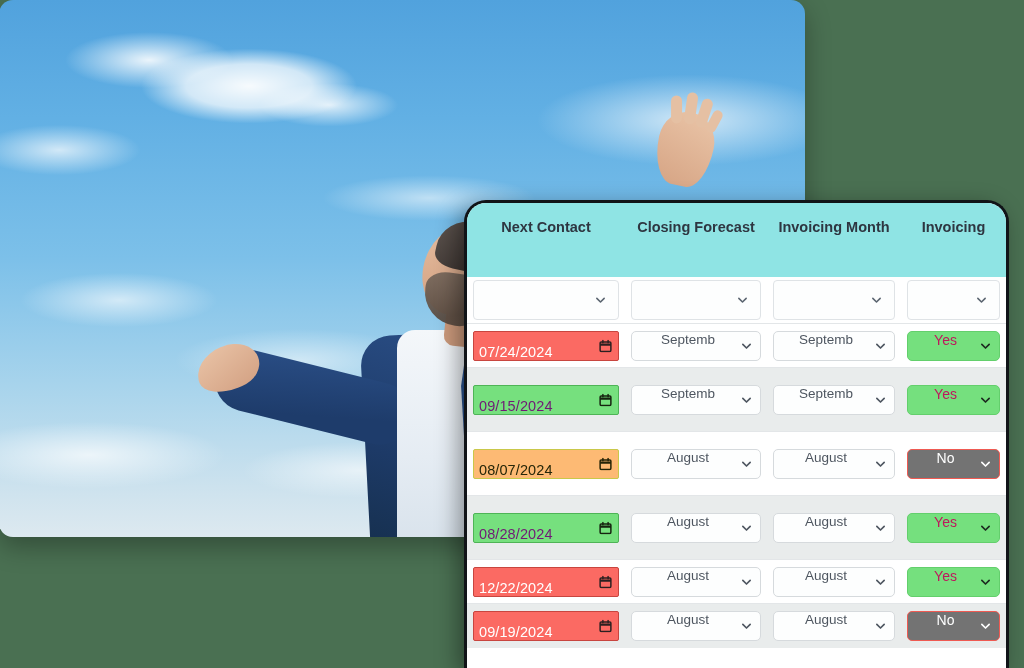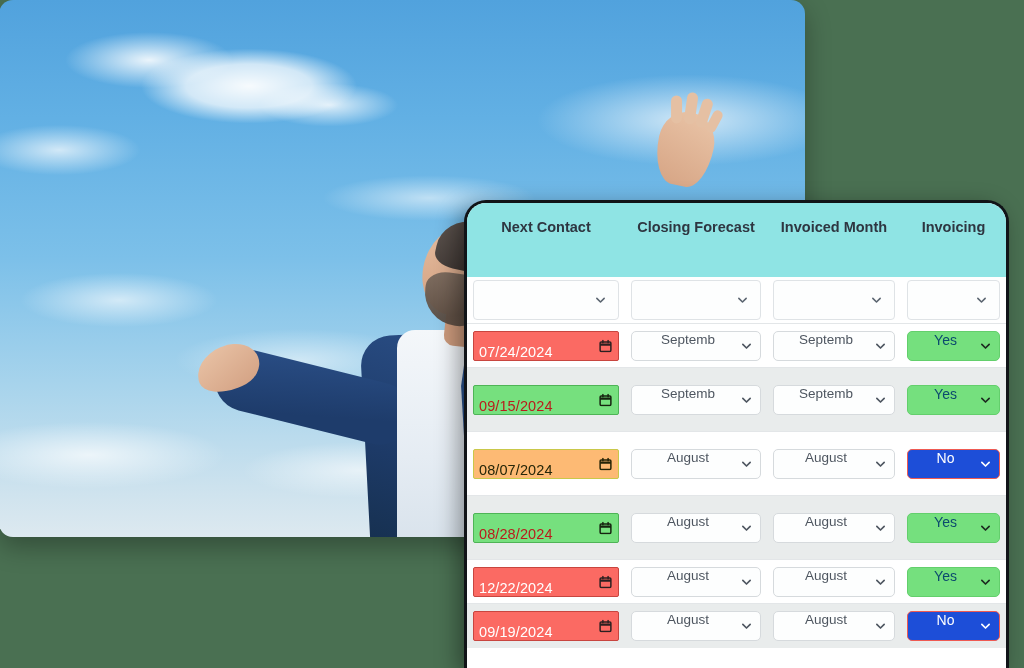--- a/index.html
+++ b/index.html
@@ -186,22 +186,22 @@
   }
   .sel .chev {
     position: absolute; right: 8px; top: 50%; transform: translateY(-50%);
     width: 11px; height: 11px; pointer-events: none;
   }
   .sel .chev svg { display: block; }
 
   .sel.filter { height: 40px; border-radius: 4px; border-color: #dfe3e6; }
   .sel.filter .chev { right: 12px; }
 
-  .sel.yes { background: #75e07e; border-color: #63cf6c; color: #0c4a6e; font-size: 14px; }
-  .sel.no  { background: #1d4ed8; border-color: #ef5a52; color: #ffffff; font-size: 14px; }
+  .sel.yes { background: #75e07e; border-color: #63cf6c; color: #be185d; font-size: 14px; }
+  .sel.no  { background: #737373; border-color: #ef5a52; color: #ffffff; font-size: 14px; }
 
   
   .date {
     position: relative;
     width: 100%;
     height: 30px;
     border: 1px solid rgba(0,0,0,0.28);
     border-radius: 2px;
     display: flex;
     align-items: flex-end;
@@ -209,21 +209,21 @@
     font-size: 14.5px;
     letter-spacing: .1px;
     white-space: nowrap;
     overflow: hidden;
   }
   .date .cal {
     position: absolute; right: 6px; top: 50%; transform: translateY(-50%);
     width: 13px; height: 13px;
   }
   .date.red    { background: #fb6a63; color: #ffffff; border-color: #c8453f; }
-  .date.green  { background: #76e07e; color: #b91c1c; border-color: #4eb456; }
+  .date.green  { background: #76e07e; color: #701a75; border-color: #4eb456; }
   .date.yellow { background: #fdba74; color: #262608; border-color: #c9c84a; }
   .date.red .cal path,   .date.red .cal rect   { stroke: #2b2020; }
   .date.green .cal path, .date.green .cal rect { stroke: #16220f; }
   .date.yellow .cal path,.date.yellow .cal rect{ stroke: #232306; }
 </style>
 </head>
 <body>
 
 <div id="photo-card">
   <div class="sky"></div>
@@ -254,21 +254,21 @@
       <colgroup>
         <col class="c-next">
           <col class="c-close">
           <col class="c-inv-month">
           <col class="c-invoiced">
       </colgroup>
       <thead>
         <tr>
           <th>Next Contact</th>
           <th>Closing Forecast</th>
-          <th>Invoiced Month</th>
+          <th>Invoicing Month</th>
           <th>Invoicing</th>
         </tr>
       </thead>
       <tbody>
         <tr class="filter-row">
           <td>
             <div class="sel filter">
               <span></span>
               <span class="chev">
                 <svg viewBox="0 0 12 12" width="11" height="11">

